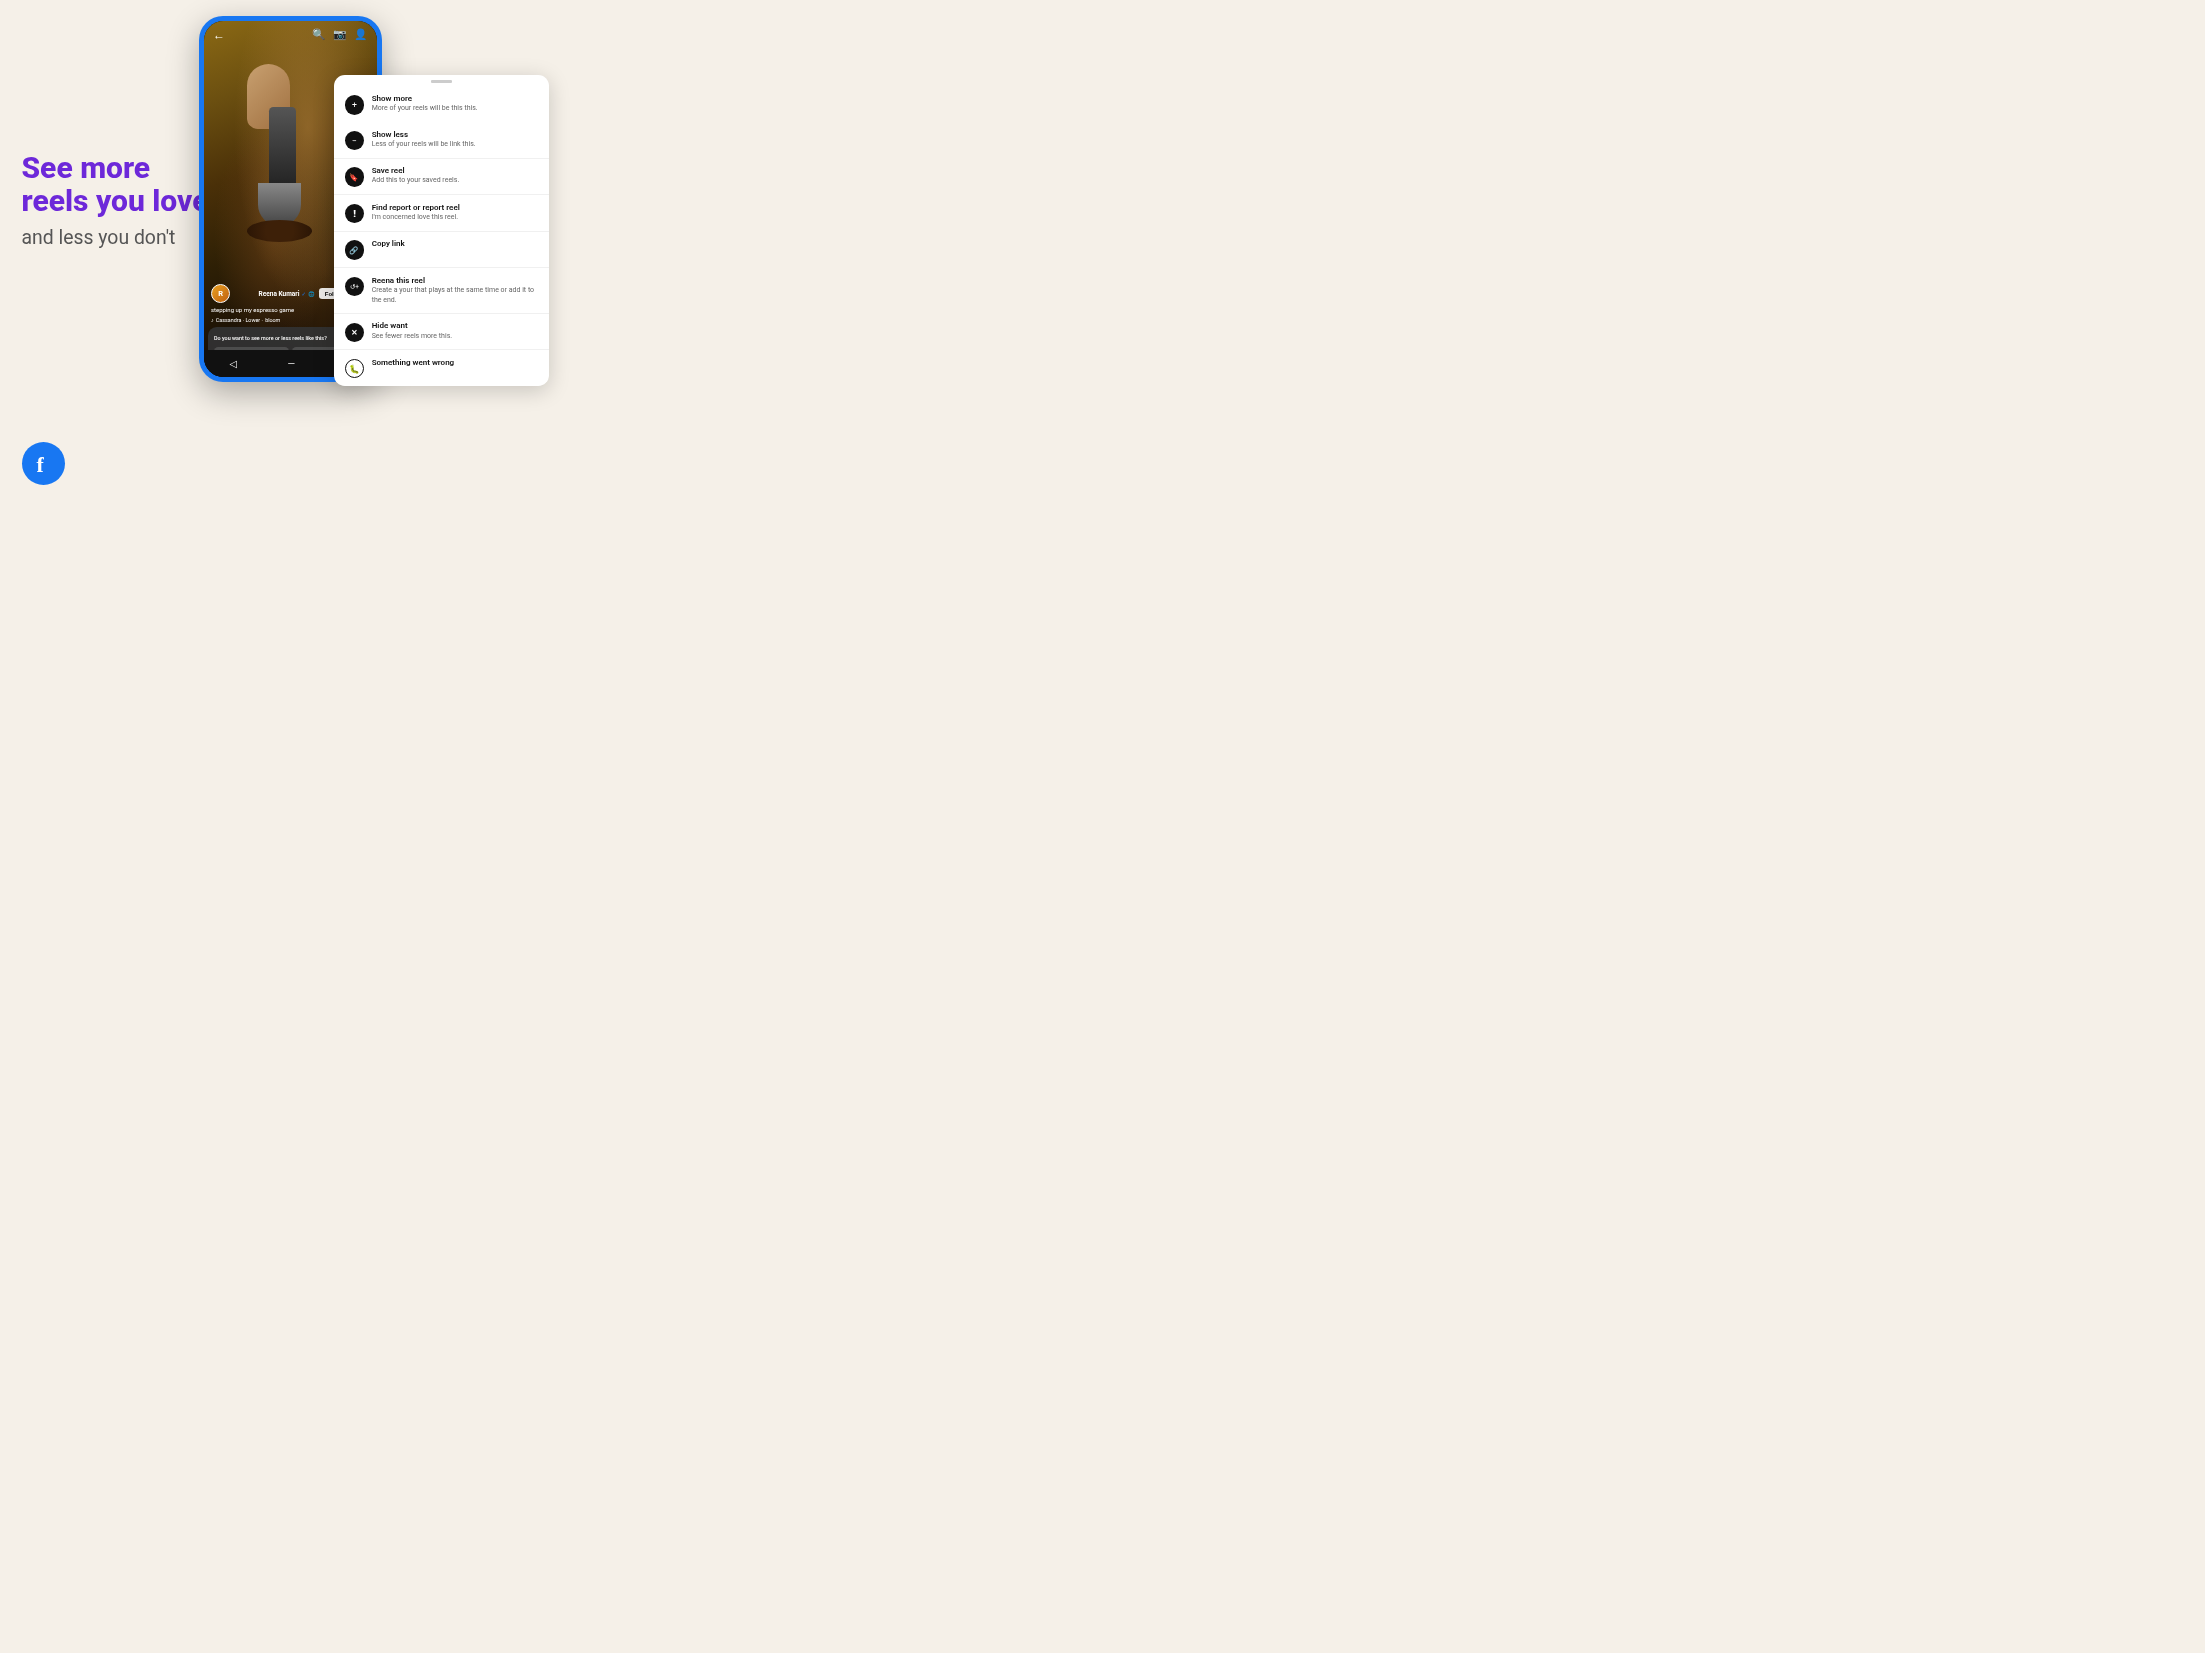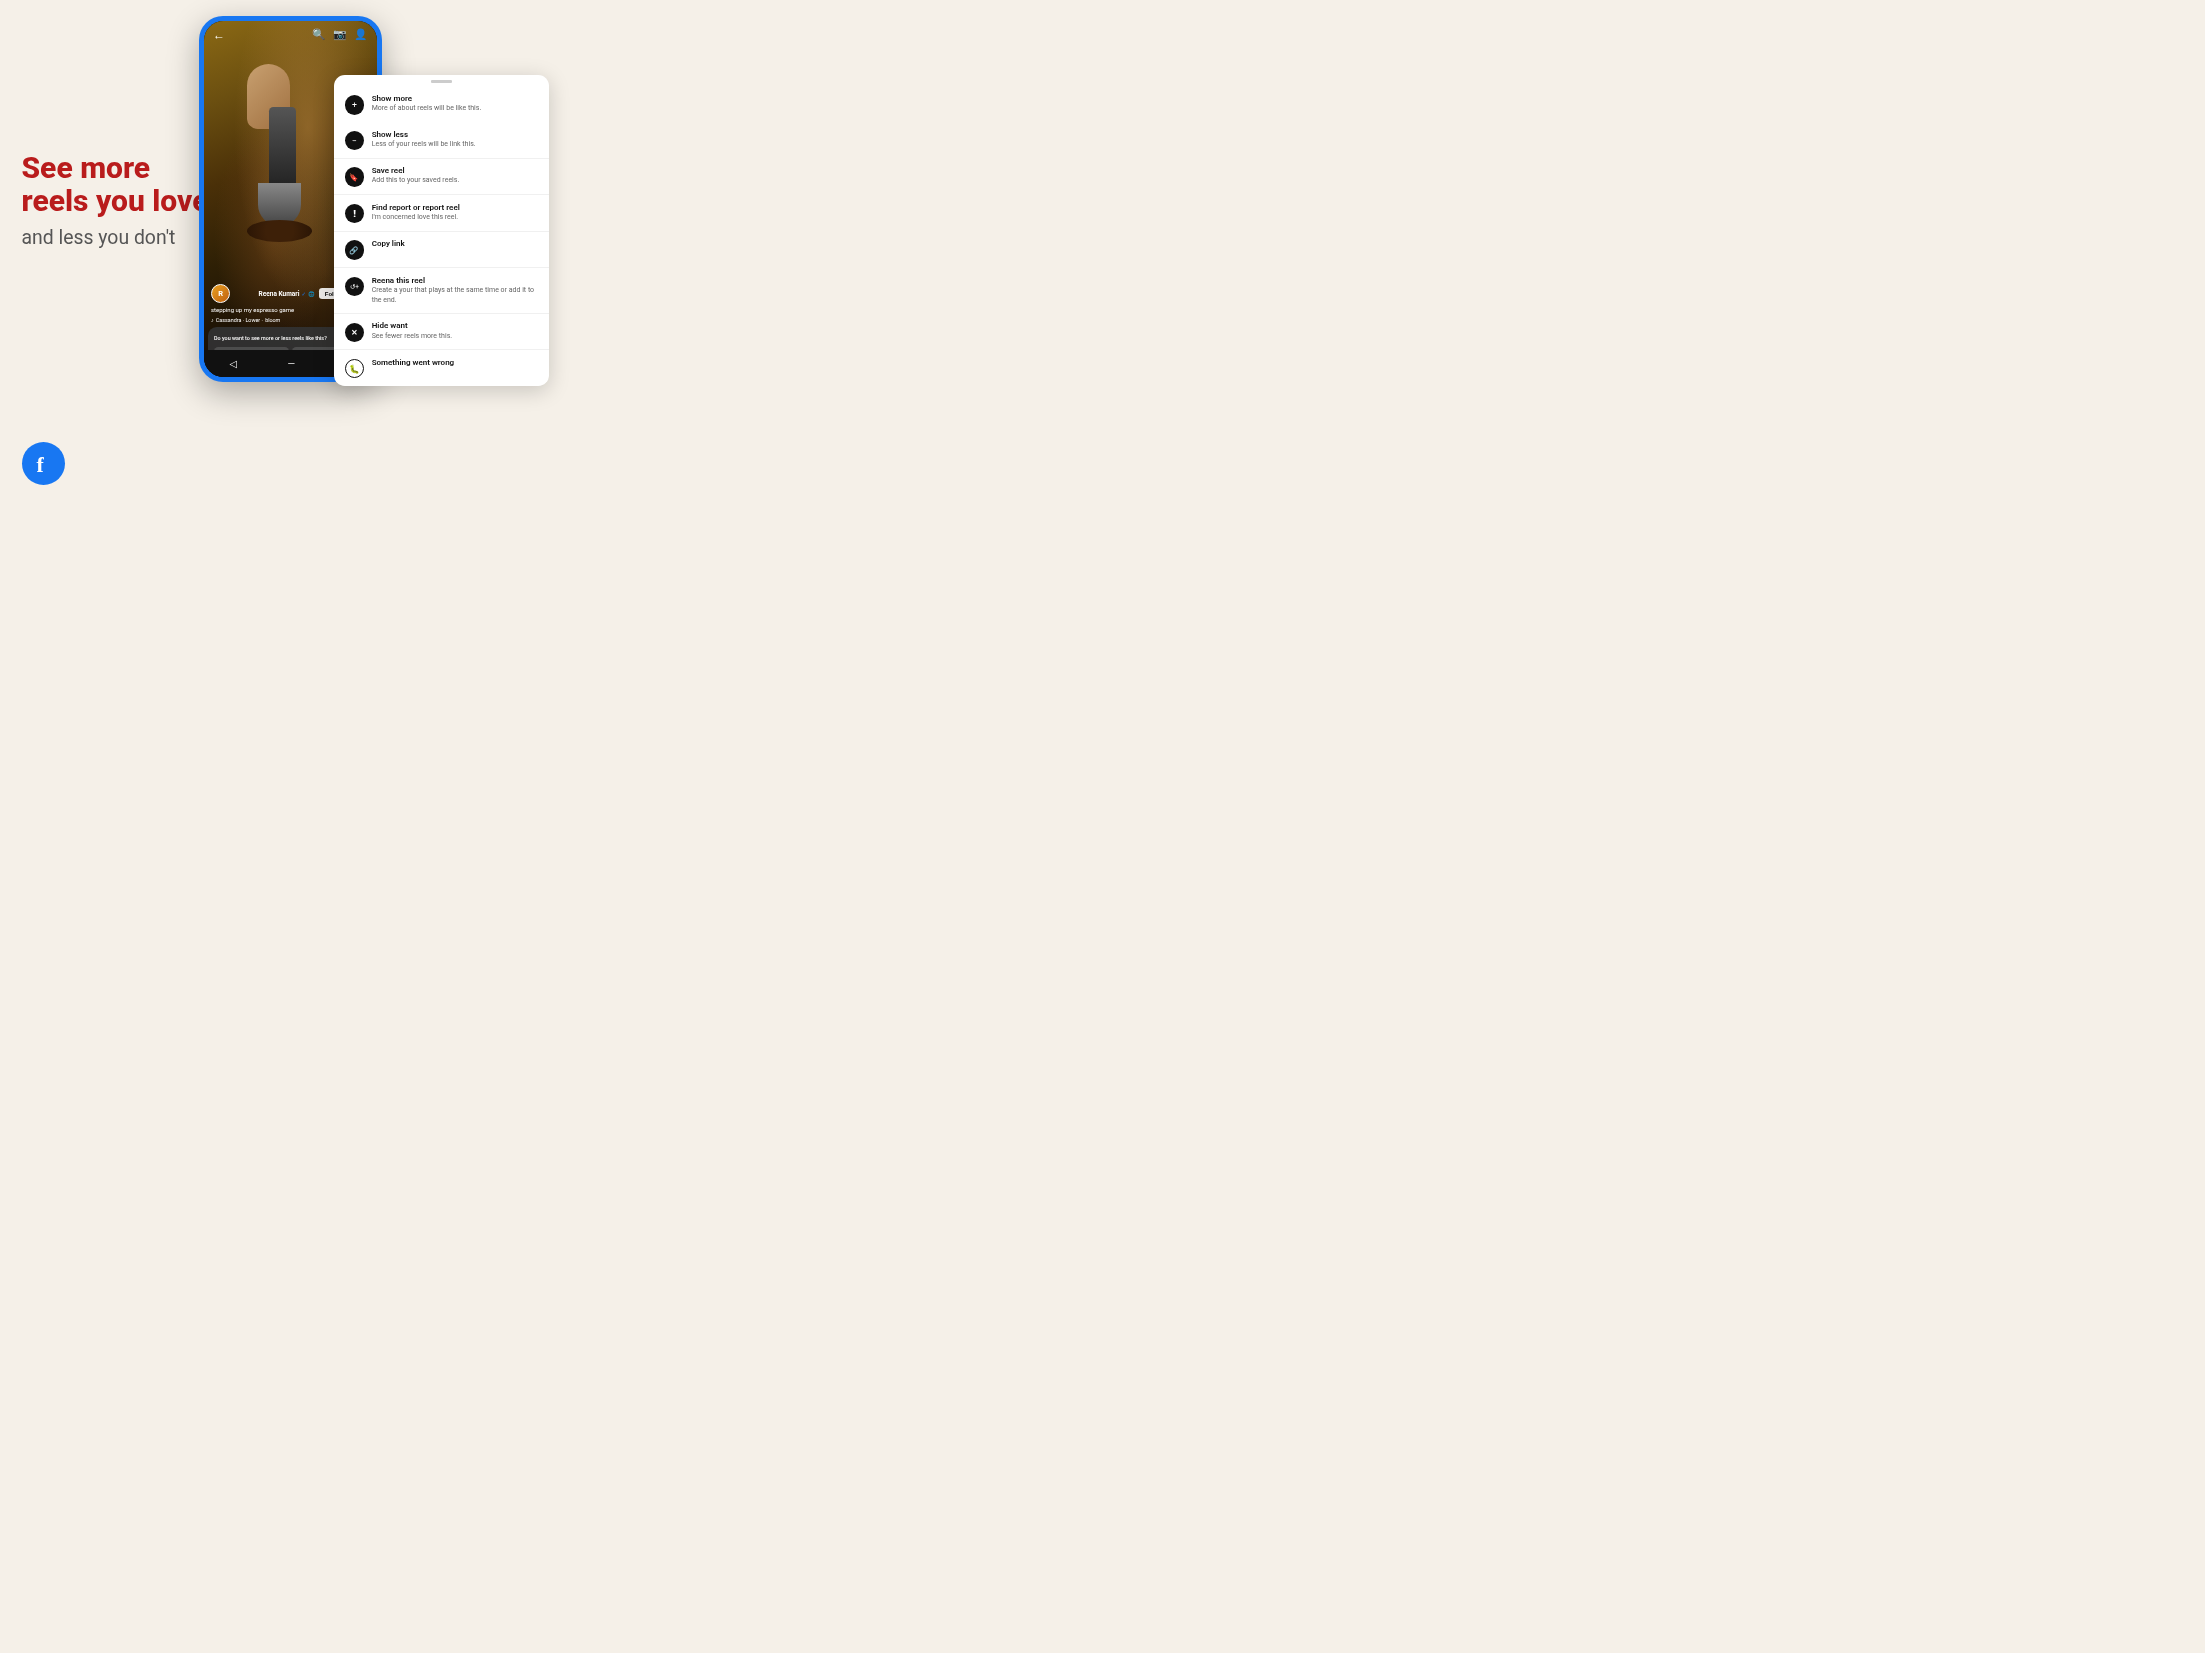--- a/index.html
+++ b/index.html
@@ -17,21 +17,21 @@
     .left-content {
       position: absolute;
       left: 21.5px;
       top: 151px;
       width: 205px;
     }
 
     .headline {
       font-size: 30px;
       font-weight: 800;
-      color: #b91c1c;
+      color: #6d28d9;
       line-height: 1.1;
       margin-bottom: 8.6px;
     }
 
     .subheadline {
       font-size: 19.4px;
       font-weight: 400;
       color: #555;
       line-height: 1.2;
     }
@@ -507,21 +507,21 @@
 
 <div class="dropdown-panel">
   <div class="dropdown-handle"></div>
 
   <div class="dropdown-section">
 
     <div class="dropdown-item">
       <div class="dropdown-item-icon">+</div>
       <div class="dropdown-item-text">
         <div class="dropdown-item-title">Show more</div>
-        <div class="dropdown-item-desc">More of about reels will be like this.</div>
+        <div class="dropdown-item-desc">More of your reels will be this this.</div>
       </div>
     </div>
 
     <div class="dropdown-item">
       <div class="dropdown-item-icon">−</div>
       <div class="dropdown-item-text">
         <div class="dropdown-item-title">Show less</div>
         <div class="dropdown-item-desc">Less of your reels will be link this.</div>
       </div>
     </div>

